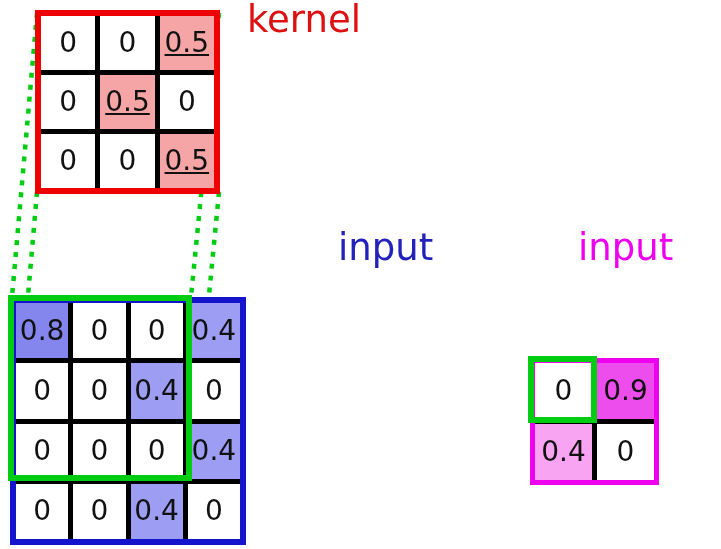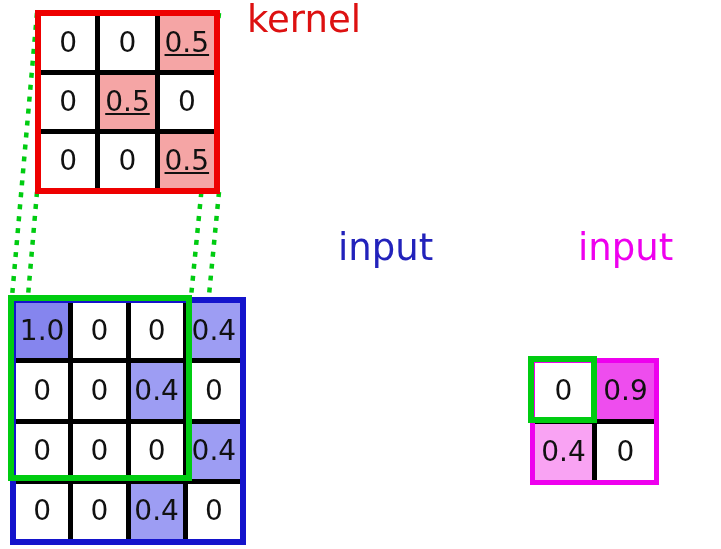--- a/index.html
+++ b/index.html
@@ -110,21 +110,21 @@
       <div class="cell fill-k">0.5</div>
       <div class="cell fill-w">0</div>
       <div class="cell fill-k">0.5</div>
       <div class="cell fill-w">0</div>
       <div class="cell fill-w">0</div>
       <div class="cell fill-w">0</div>
       <div class="cell fill-k">0.5</div>
     </div>
 
   <div class="grid grid-input">
-      <div class="cell fill-i1">1.0</div>
+      <div class="cell fill-i1">0.8</div>
       <div class="cell fill-w">0</div>
       <div class="cell fill-w">0</div>
       <div class="cell fill-i2">0.4</div>
       <div class="cell fill-w">0</div>
       <div class="cell fill-w">0</div>
       <div class="cell fill-i2">0.4</div>
       <div class="cell fill-w">0</div>
       <div class="cell fill-w">0</div>
       <div class="cell fill-w">0</div>
       <div class="cell fill-w">0</div>

